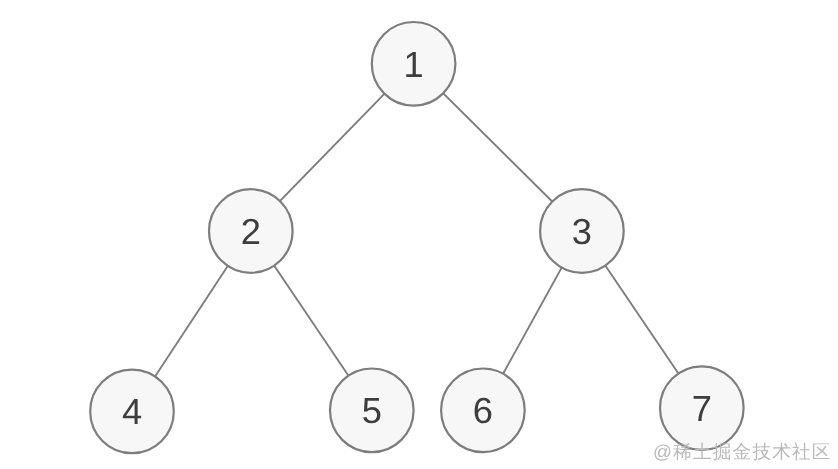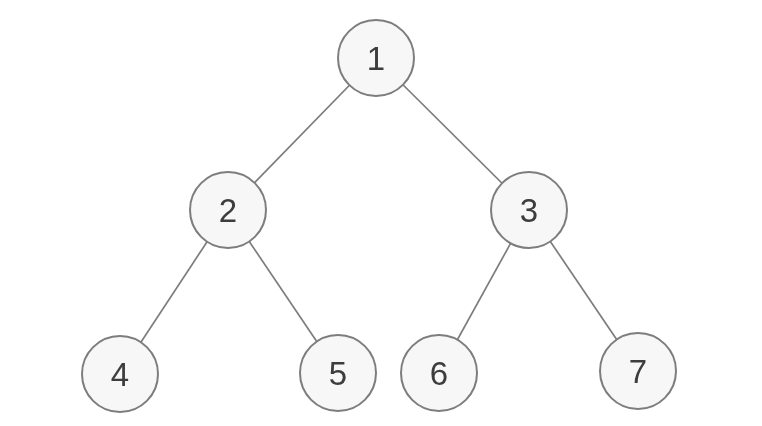--- a/index.html
+++ b/index.html
@@ -72,13 +72,14 @@
         <g>
           <circle cx="439" cy="373" r="38" fill="#f7f7f7" stroke="#7d7d7d" stroke-width="2"></circle>
           <text x="439" y="373" dy="0.36em" text-anchor="middle" class="node-label">6</text>
         </g>
         <g>
           <circle cx="638" cy="371" r="38" fill="#f7f7f7" stroke="#7d7d7d" stroke-width="2"></circle>
           <text x="638" y="371" dy="0.36em" text-anchor="middle" class="node-label">7</text>
         </g>
       </g>
   </svg>
+  <div class="watermark">@稀土掘金技术社区</div>
 </div>
 
 </body></html>

